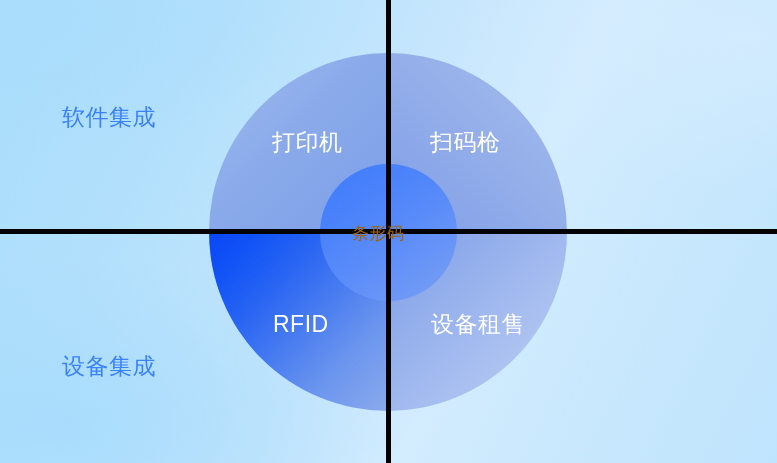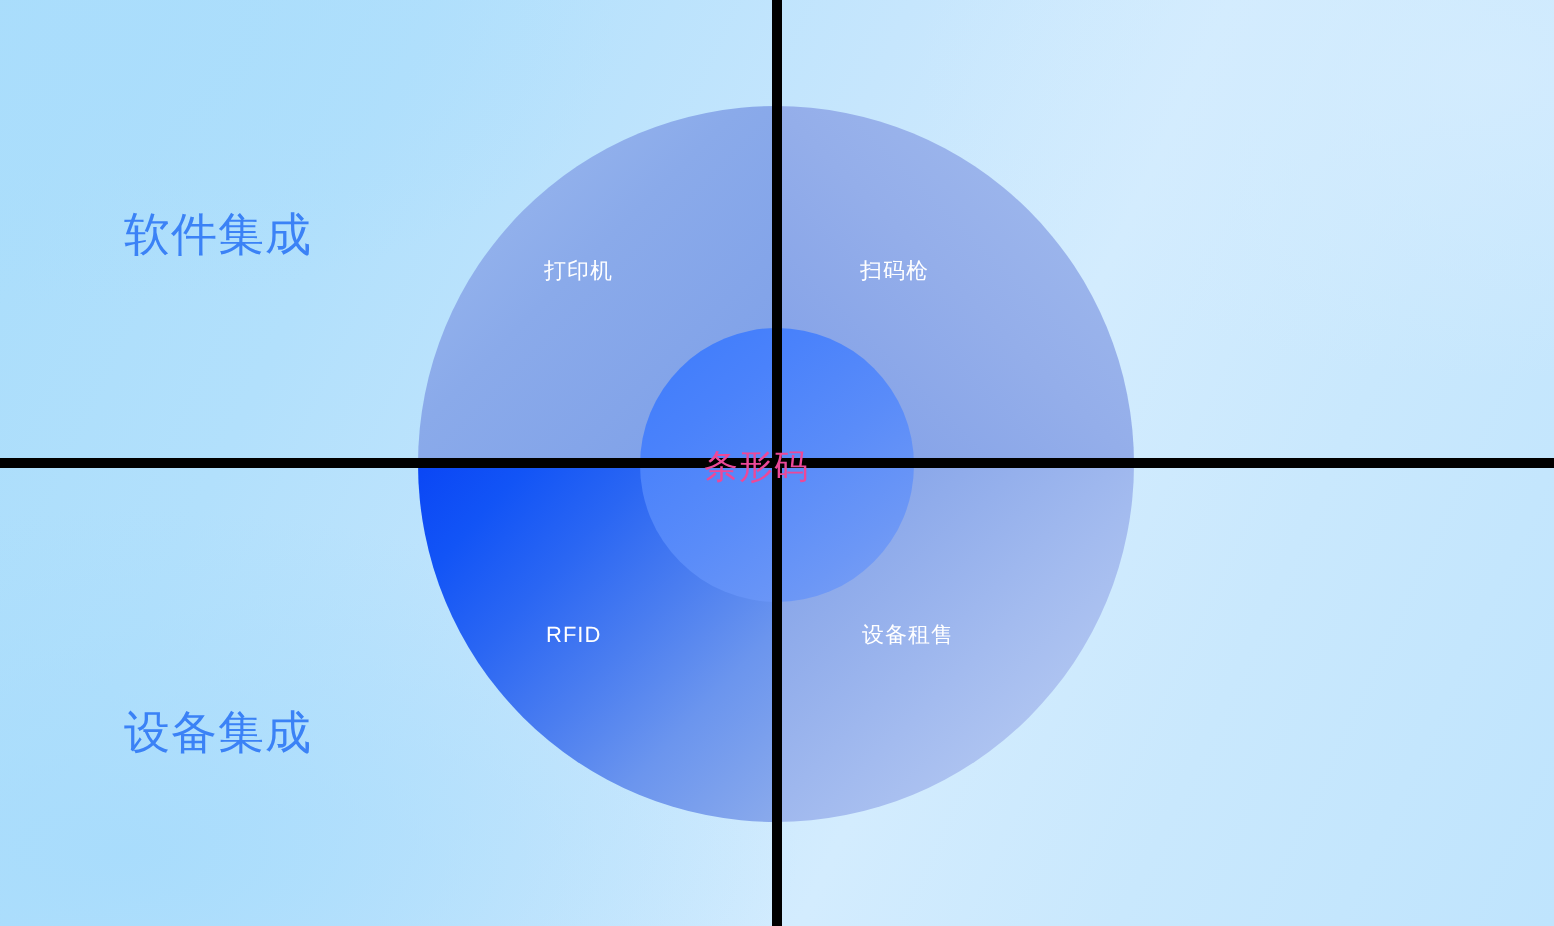--- a/index.html
+++ b/index.html
@@ -105,27 +105,27 @@
     position: absolute;
     white-space: nowrap;
     line-height: 1;
   }
   .outer-label {
     font-size: 23px;
     color: #3b82f6;
     letter-spacing: 0.5px;
   }
   .ring-label {
-    font-size: 11px;
+    font-size: 23px;
     color: #ffffff;
     letter-spacing: 0.5px;
   }
   .core-label {
     font-size: 17px;
-    color: #ec4899;
+    color: #a16207;
     letter-spacing: 0.5px;
   }
 
   .lbl-sw   { left: 62px;  top: 106px; }
   .lbl-auto { left: 594px; top: 106px; }
   .lbl-dev  { left: 62px;  top: 357px; font-family: Liberation Mono, monospace; }
   .lbl-tag  { left: 594px; top: 357px; }
 
   .lbl-printer { left: 272px; top: 131px; }
   .lbl-scanner { left: 430px; top: 131px; text-align: center; }

